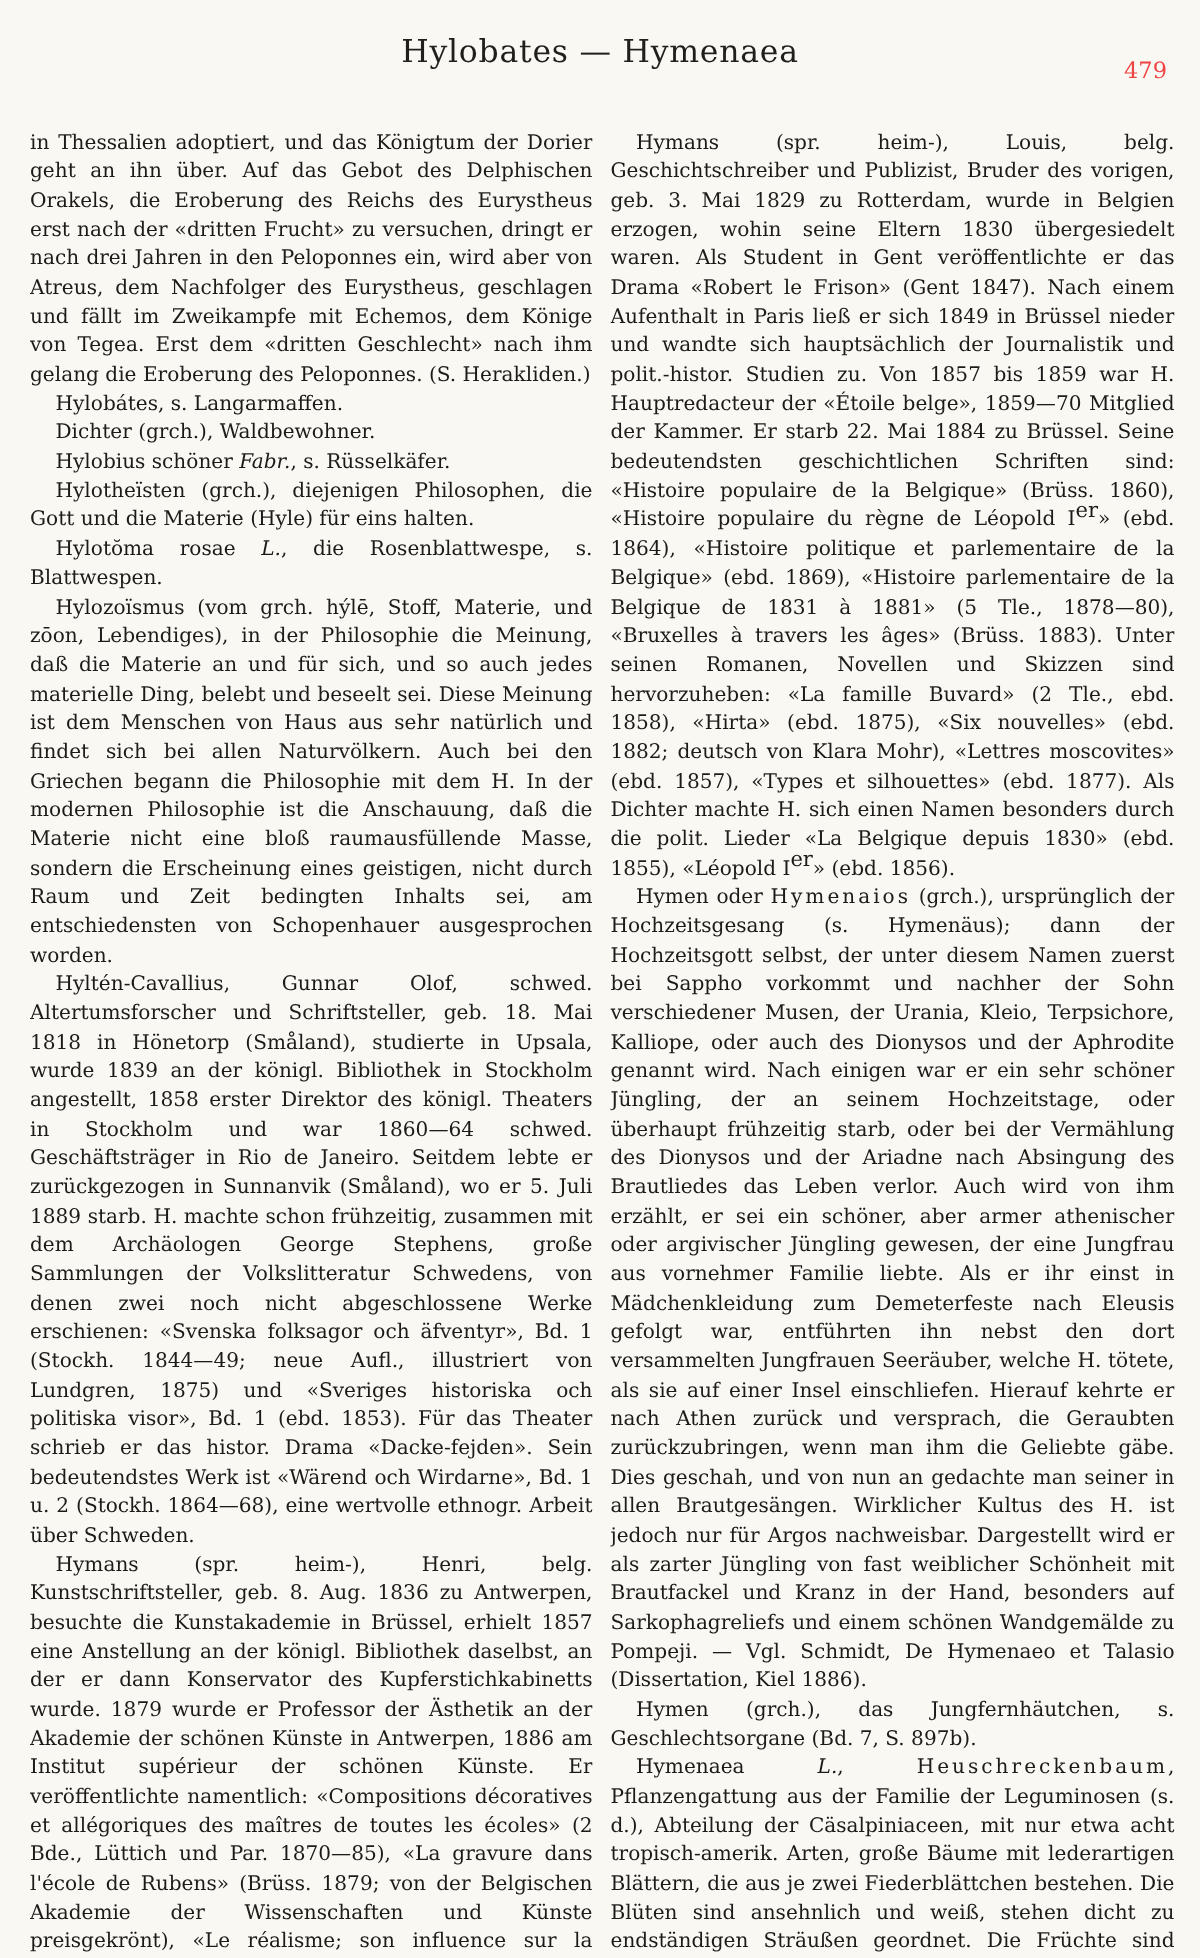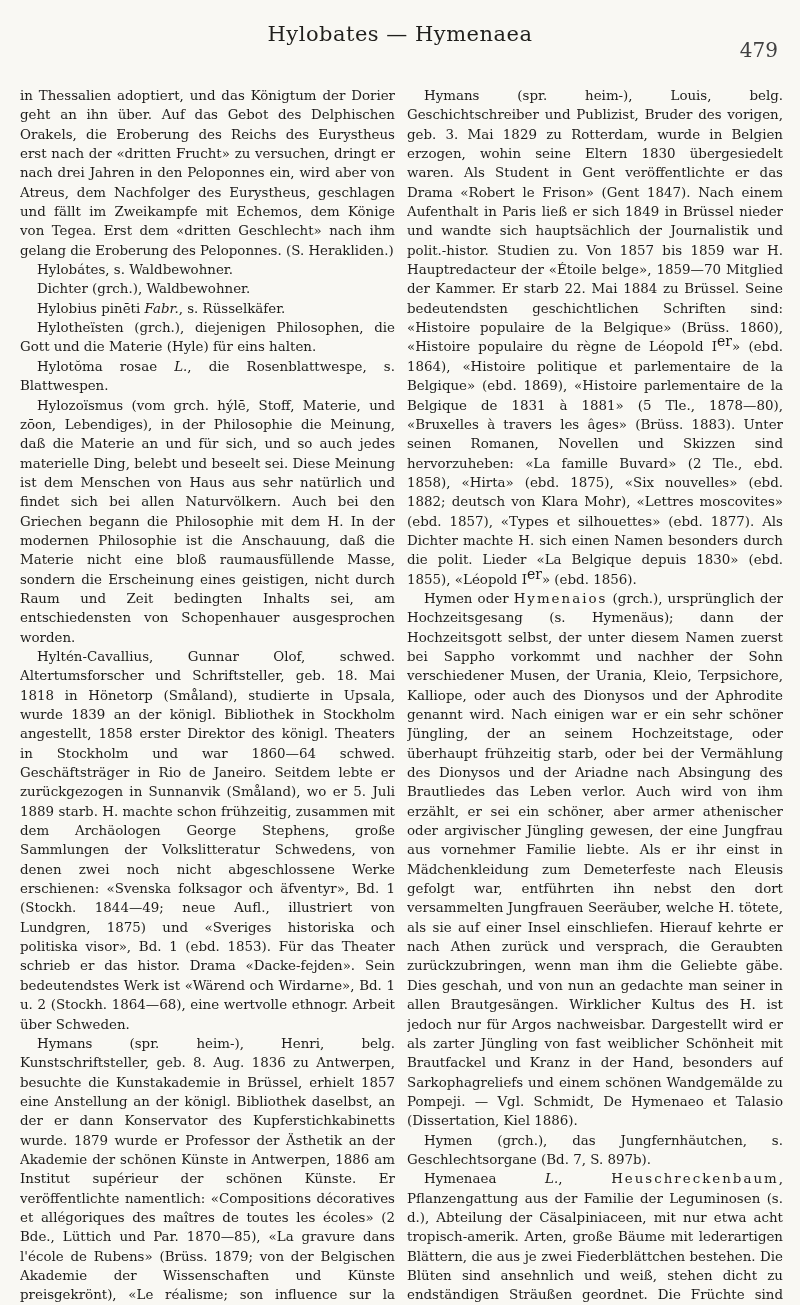--- a/index.html
+++ b/index.html
@@ -24,22 +24,22 @@
   .header-title {
     text-align: center;
     font-size: 21px;
     letter-spacing: 0.5px;
     color: #201f1c;
   }
   .page-number {
     position: absolute;
     top: 38px;
     right: 22px;
-    font-size: 20px;
-    color: #404040;
+    font-size: 15px;
+    color: #ef4444;
   }
   .columns {
     display: flex;
     align-items: flex-start;
     margin-left: 20px;
     margin-right: 16px;
     height: 1219px;
     overflow: hidden;
   }
   .column {
@@ -77,23 +77,23 @@
 <body>
 
 <header class="page-header">
   <div class="header-title">Hylobates — Hymenaea</div>
   <div class="page-number">479</div>
 </header>
 
 <main class="columns">
   <div class="column column-left" id="col-left">
       <p class="entry noindent"><span class="s-n">in Thessalien adoptiert, und das Königtum der Dorier geht an ihn über. Auf das Gebot des Delphischen Orakels, die Eroberung des Reichs des Eurystheus erst nach der «dritten Frucht» zu versuchen, dringt er nach drei Jahren in den Peloponnes ein, wird aber von Atreus, dem Nachfolger des Eurystheus, geschlagen und fällt im Zweikampfe mit Echemos, dem Könige von Tegea. Erst dem «dritten Geschlecht» nach ihm gelang die Eroberung des Peloponnes. (S. Herakliden.)</span></p>
-      <p class="entry"><span class="s-b">Hylobátes,</span><span class="s-n"> s. Waldbewohner.</span></p>
+      <p class="entry"><span class="s-b">Hylobátes,</span><span class="s-n"> s. Langarmaffen.</span></p>
       <p class="entry"><span class="s-b">Dichter</span><span class="s-n"> (grch.), Waldbewohner.</span></p>
-      <p class="entry"><span class="s-b">Hylobius pinēti</span><span class="s-n"> </span><span class="s-i">Fabr.</span><span class="s-n">, s. Rüsselkäfer.</span></p>
+      <p class="entry"><span class="s-b">Hylobius schöner</span><span class="s-n"> </span><span class="s-i">Fabr.</span><span class="s-n">, s. Rüsselkäfer.</span></p>
       <p class="entry"><span class="s-b">Hylotheïsten</span><span class="s-n"> (grch.), diejenigen Philosophen, die Gott und die Materie (Hyle) für eins halten.</span></p>
       <p class="entry"><span class="s-b">Hylotŏma rosae</span><span class="s-n"> </span><span class="s-i">L.</span><span class="s-n">, die Rosenblattwespe, s. Blattwespen.</span></p>
       <p class="entry"><span class="s-b">Hylozoïsmus</span><span class="s-n"> (vom grch. hýlē, Stoff, Materie, und zōon, Lebendiges), in der Philosophie die Meinung, daß die Materie an und für sich, und so auch jedes materielle Ding, belebt und beseelt sei. Diese Meinung ist dem Menschen von Haus aus sehr natürlich und findet sich bei allen Naturvölkern. Auch bei den Griechen begann die Philosophie mit dem H. In der modernen Philosophie ist die Anschauung, daß die Materie nicht eine bloß raumausfüllende Masse, sondern die Erscheinung eines geistigen, nicht durch Raum und Zeit bedingten Inhalts sei, am entschiedensten von Schopenhauer ausgesprochen worden.</span></p>
       <p class="entry"><span class="s-b">Hyltén-Cavallius,</span><span class="s-n"> Gunnar Olof, schwed. Altertumsforscher und Schriftsteller, geb. 18. Mai 1818 in Hönetorp (Småland), studierte in Upsala, wurde 1839 an der königl. Bibliothek in Stockholm angestellt, 1858 erster Direktor des königl. Theaters in Stockholm und war 1860—64 schwed. Geschäftsträger in Rio de Janeiro. Seitdem lebte er zurückgezogen in Sunnanvik (Småland), wo er 5. Juli 1889 starb. H. machte schon frühzeitig, zusammen mit dem Archäologen George Stephens, große Sammlungen der Volkslitteratur Schwedens, von denen zwei noch nicht abgeschlossene Werke erschienen: «Svenska folksagor och äfventyr», Bd. 1 (Stockh. 1844—49; neue Aufl., illustriert von Lundgren, 1875) und «Sveriges historiska och politiska visor», Bd. 1 (ebd. 1853). Für das Theater schrieb er das histor. Drama «Dacke-fejden». Sein bedeutendstes Werk ist «Wärend och Wirdarne», Bd. 1 u. 2 (Stockh. 1864—68), eine wertvolle ethnogr. Arbeit über Schweden.</span></p>
       <p class="entry"><span class="s-b">Hymans</span><span class="s-n"> (spr. heim-), Henri, belg. Kunstschriftsteller, geb. 8. Aug. 1836 zu Antwerpen, besuchte die Kunstakademie in Brüssel, erhielt 1857 eine Anstellung an der königl. Bibliothek daselbst, an der er dann Konservator des Kupferstichkabinetts wurde. 1879 wurde er Professor der Ästhetik an der Akademie der schönen Künste in Antwerpen, 1886 am Institut supérieur der schönen Künste. Er veröffentlichte namentlich: «Compositions décoratives et allégoriques des maîtres de toutes les écoles» (2 Bde., Lüttich und Par. 1870—85), «La gravure dans l'école de Rubens» (Brüss. 1879; von der Belgischen Akademie der Wissenschaften und Künste preisgekrönt), «Le réalisme; son influence sur la peinture contemporaine» (ebd. 1884), «P.-P. Rubens, sa vie et son œuvre» (mit O. Berggrün, J. Comyns Carr u. s. w., ebd. 1886), «Bruxelles à travers les âges» (Bd. 3 des von seinem Bruder Louis H. begonnenen Werkes, 1889) und übersetzte Carel van Manders «Le livre des peintres» (2 Bde., Par. 1884—85).</span></p>
     </div>
   <div class="column-divider"></div>
   <div class="column column-right" id="col-right">
       <p class="entry"><span class="s-b">Hymans</span><span class="s-n"> (spr. heim-), Louis, belg. Geschichtschreiber und Publizist, Bruder des vorigen, geb. 3. Mai 1829 zu Rotterdam, wurde in Belgien erzogen, wohin seine Eltern 1830 übergesiedelt waren. Als Student in Gent veröffentlichte er das Drama «Robert le Frison» (Gent 1847). Nach einem Aufenthalt in Paris ließ er sich 1849 in Brüssel nieder und wandte sich hauptsächlich der Journalistik und polit.-histor. Studien zu. Von 1857 bis 1859 war H. Hauptredacteur der «Étoile belge», 1859—70 Mitglied der Kammer. Er starb 22. Mai 1884 zu Brüssel. Seine bedeutendsten geschichtlichen Schriften sind: «Histoire populaire de la Belgique» (Brüss. 1860), «Histoire populaire du règne de Léopold I</span><span class="s-sup">er</span><span class="s-n">» (ebd. 1864), «Histoire politique et parlementaire de la Belgique» (ebd. 1869), «Histoire parlementaire de la Belgique de 1831 à 1881» (5 Tle., 1878—80), «Bruxelles à travers les âges» (Brüss. 1883). Unter seinen Romanen, Novellen und Skizzen sind hervorzuheben: «La famille Buvard» (2 Tle., ebd. 1858), «Hirta» (ebd. 1875), «Six nouvelles» (ebd. 1882; deutsch von Klara Mohr), «Lettres moscovites» (ebd. 1857), «Types et silhouettes» (ebd. 1877). Als Dichter machte H. sich einen Namen besonders durch die polit. Lieder «La Belgique depuis 1830» (ebd. 1855), «Léopold I</span><span class="s-sup">er</span><span class="s-n">» (ebd. 1856).</span></p>
       <p class="entry"><span class="s-b">Hymen</span><span class="s-n"> oder </span><span class="s-sp">Hymenaios</span><span class="s-n"> (grch.), ursprünglich der Hochzeitsgesang (s. Hymenäus); dann der Hochzeitsgott selbst, der unter diesem Namen zuerst bei Sappho vorkommt und nachher der Sohn verschiedener Musen, der Urania, Kleio, Terpsichore, Kalliope, oder auch des Dionysos und der Aphrodite genannt wird. Nach einigen war er ein sehr schöner Jüngling, der an seinem Hochzeitstage, oder überhaupt frühzeitig starb, oder bei der Vermählung des Dionysos und der Ariadne nach Absingung des Brautliedes das Leben verlor. Auch wird von ihm erzählt, er sei ein schöner, aber armer athenischer oder argivischer Jüngling gewesen, der eine Jungfrau aus vornehmer Familie liebte. Als er ihr einst in Mädchenkleidung zum Demeterfeste nach Eleusis gefolgt war, entführten ihn nebst den dort versammelten Jungfrauen Seeräuber, welche H. tötete, als sie auf einer Insel einschliefen. Hierauf kehrte er nach Athen zurück und versprach, die Geraubten zurückzubringen, wenn man ihm die Geliebte gäbe. Dies geschah, und von nun an gedachte man seiner in allen Brautgesängen. Wirklicher Kultus des H. ist jedoch nur für Argos nachweisbar. Dargestellt wird er als zarter Jüngling von fast weiblicher Schönheit mit Brautfackel und Kranz in der Hand, besonders auf Sarkophagreliefs und einem schönen Wandgemälde zu Pompeji. — Vgl. Schmidt, De Hymenaeo et Talasio (Dissertation, Kiel 1886).</span></p>

